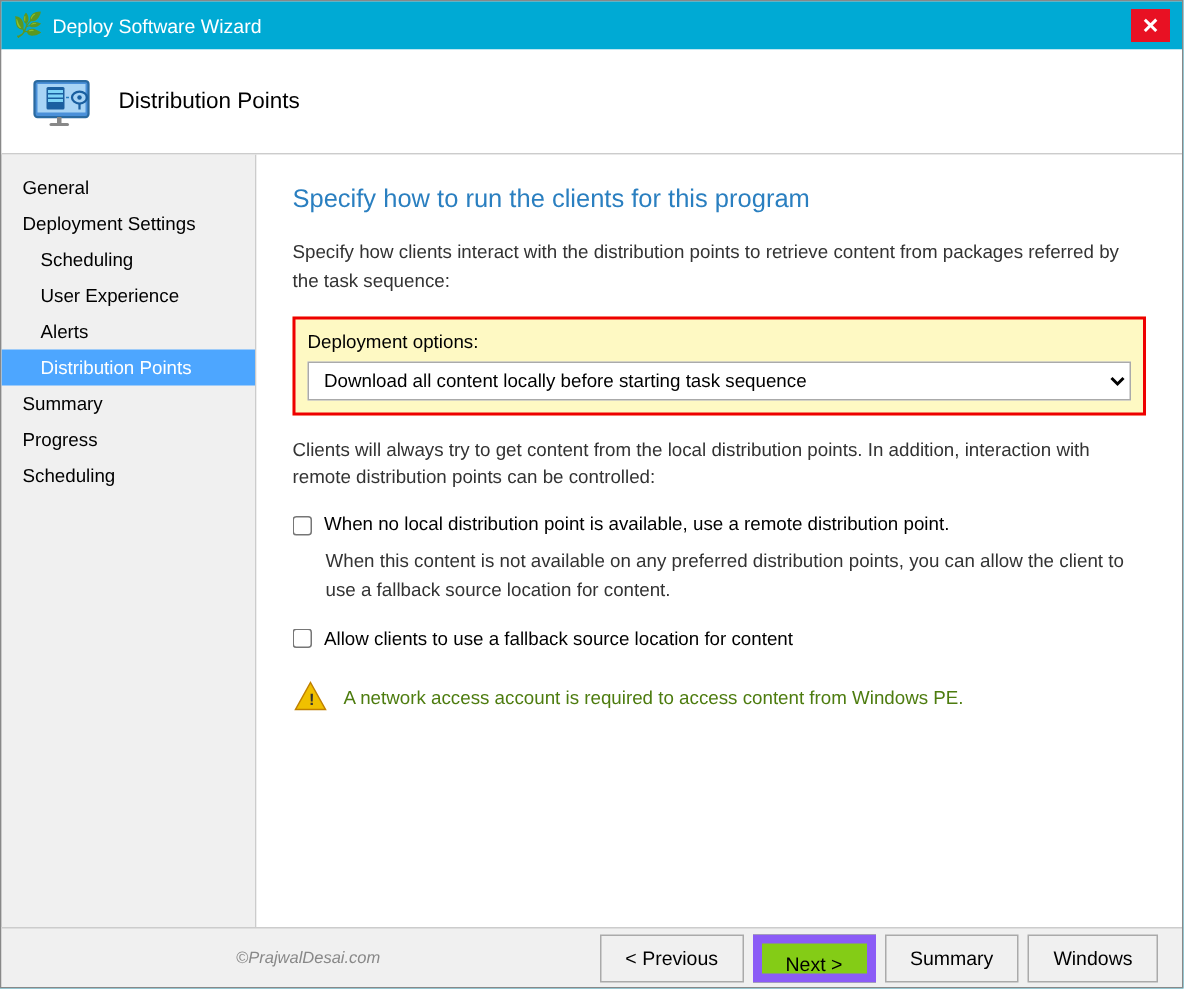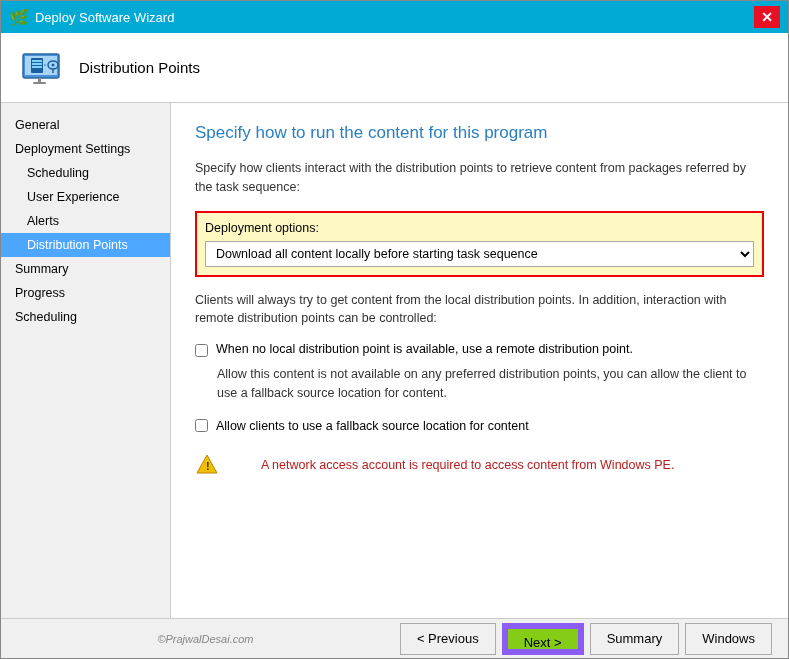--- a/index.html
+++ b/index.html
@@ -182,22 +182,21 @@
       gap: 10px;
       margin-top: 10px;
     }
     .warning-icon {
       width: 24px;
       height: 24px;
       flex-shrink: 0;
     }
     .warning-text {
       font-size: 12.5px;
-      color: #b91c1c;
-      margin-left: 32px;
+      color: #4d7c0f;
     }
     .footer {
       height: 40px;
       background: #f0f0f0;
       border-top: 1px solid #ccc;
       display: flex;
       align-items: center;
       justify-content: flex-end;
       padding: 0 16px;
       gap: 6px;
@@ -275,41 +274,41 @@
       <div class="sidebar-item sub">Scheduling</div>
       <div class="sidebar-item sub">User Experience</div>
       <div class="sidebar-item sub">Alerts</div>
       <div class="sidebar-item sub active">Distribution Points</div>
       <div class="sidebar-item">Summary</div>
       <div class="sidebar-item">Progress</div>
       <div class="sidebar-item">Scheduling</div>
     </div>
 
     <div class="content-area">
-      <div class="content-heading">Specify how to run the content for this program</div>
+      <div class="content-heading">Specify how to run the clients for this program</div>
 
       <div class="description-text">Specify how clients interact with the distribution points to retrieve content from packages referred by the task sequence:</div>
 
       <div class="deployment-options-box">
         <div class="deployment-options-label">Deployment options:</div>
         <select class="deployment-select">
           <option>Download all content locally before starting task sequence</option>
           <option>Download content locally when needed by the running task sequence</option>
           <option>Access content directly from a distribution point when needed by the running task sequence</option>
         </select>
       </div>
 
       <div class="info-text">Clients will always try to get content from the local distribution points. In addition, interaction with remote distribution points can be controlled:</div>
 
       <div class="checkbox-row">
         <input type="checkbox" style="">
         <span class="checkbox-label">When no local distribution point is available, use a remote distribution point.</span>
       </div>
 
-      <div class="fallback-text">Allow this content is not available on any preferred distribution points, you can allow the client to use a fallback source location for content.</div>
+      <div class="fallback-text">When this content is not available on any preferred distribution points, you can allow the client to use a fallback source location for content.</div>
 
       <div class="checkbox-row2">
         <input type="checkbox" style="">
         <span class="checkbox-label">Allow clients to use a fallback source location for content</span>
       </div>
 
       <div class="warning-row">
         <svg class="warning-icon" viewBox="0 0 24 24" xmlns="http://www.w3.org/2000/svg">
           <polygon points="12,2 22,20 2,20" fill="#f0c000" stroke="#c08000" stroke-width="1"></polygon>
           <text x="11" y="17" font-size="11" font-weight="bold" fill="#333">!</text>

